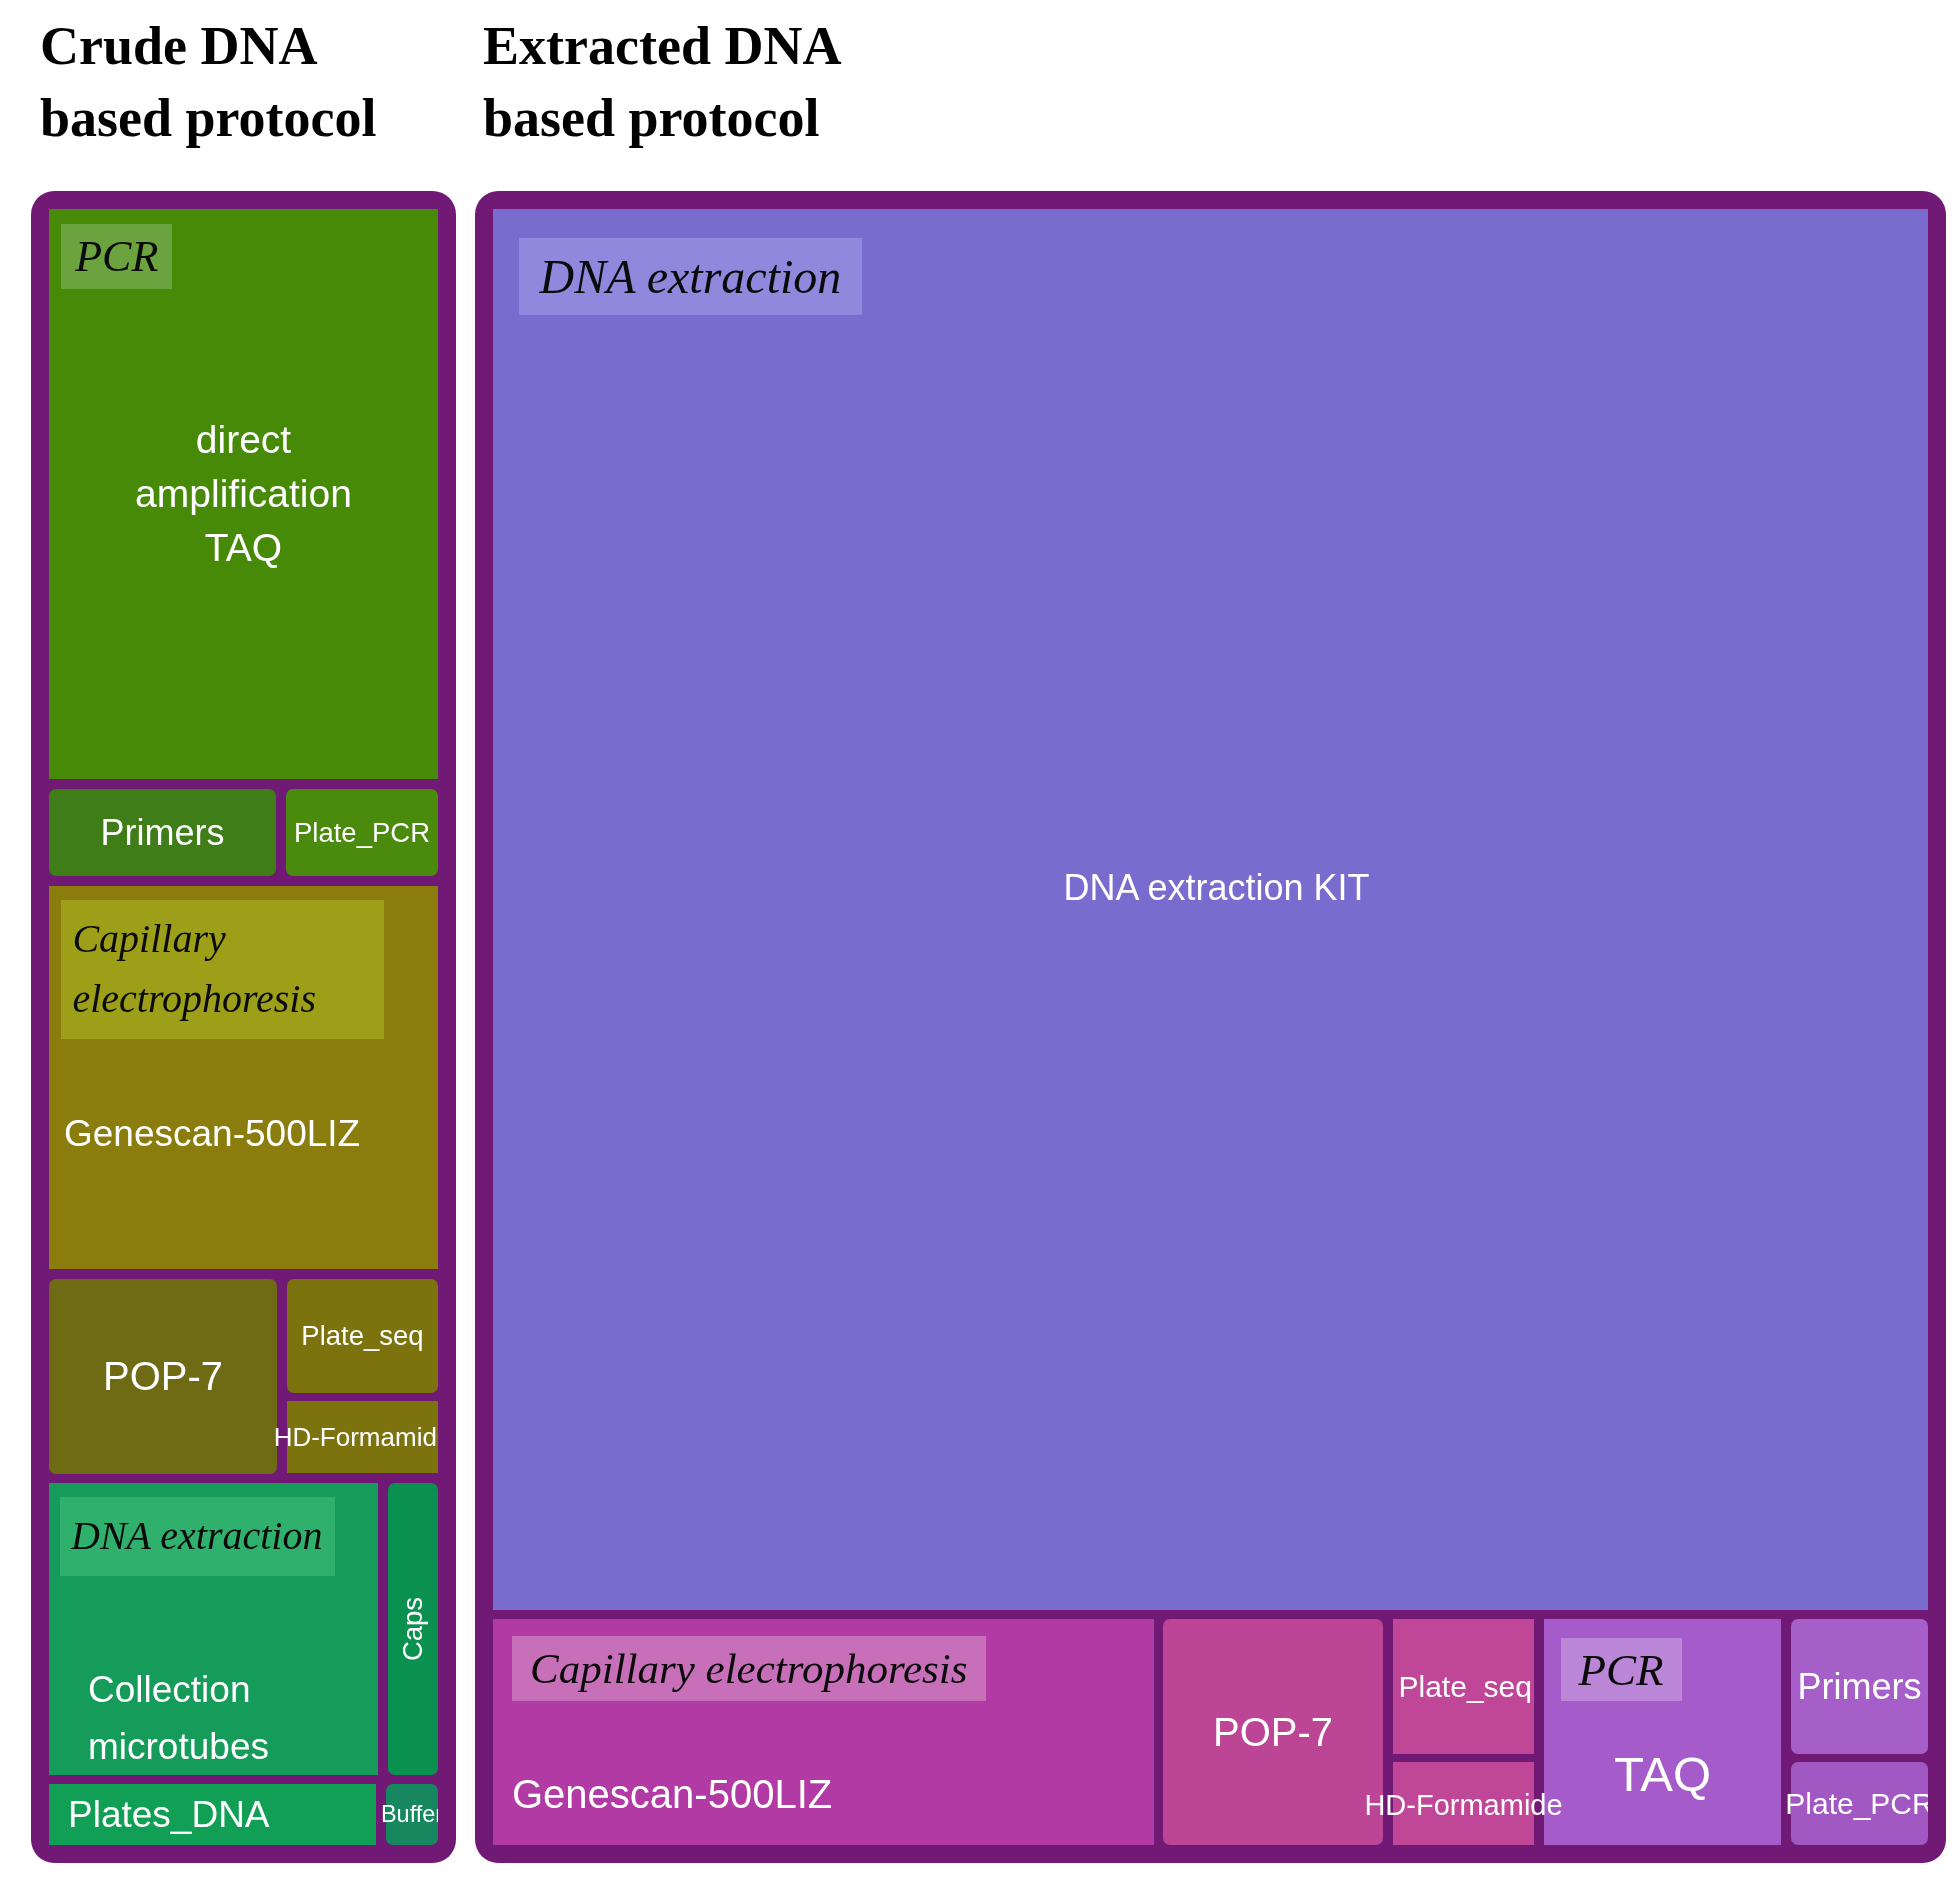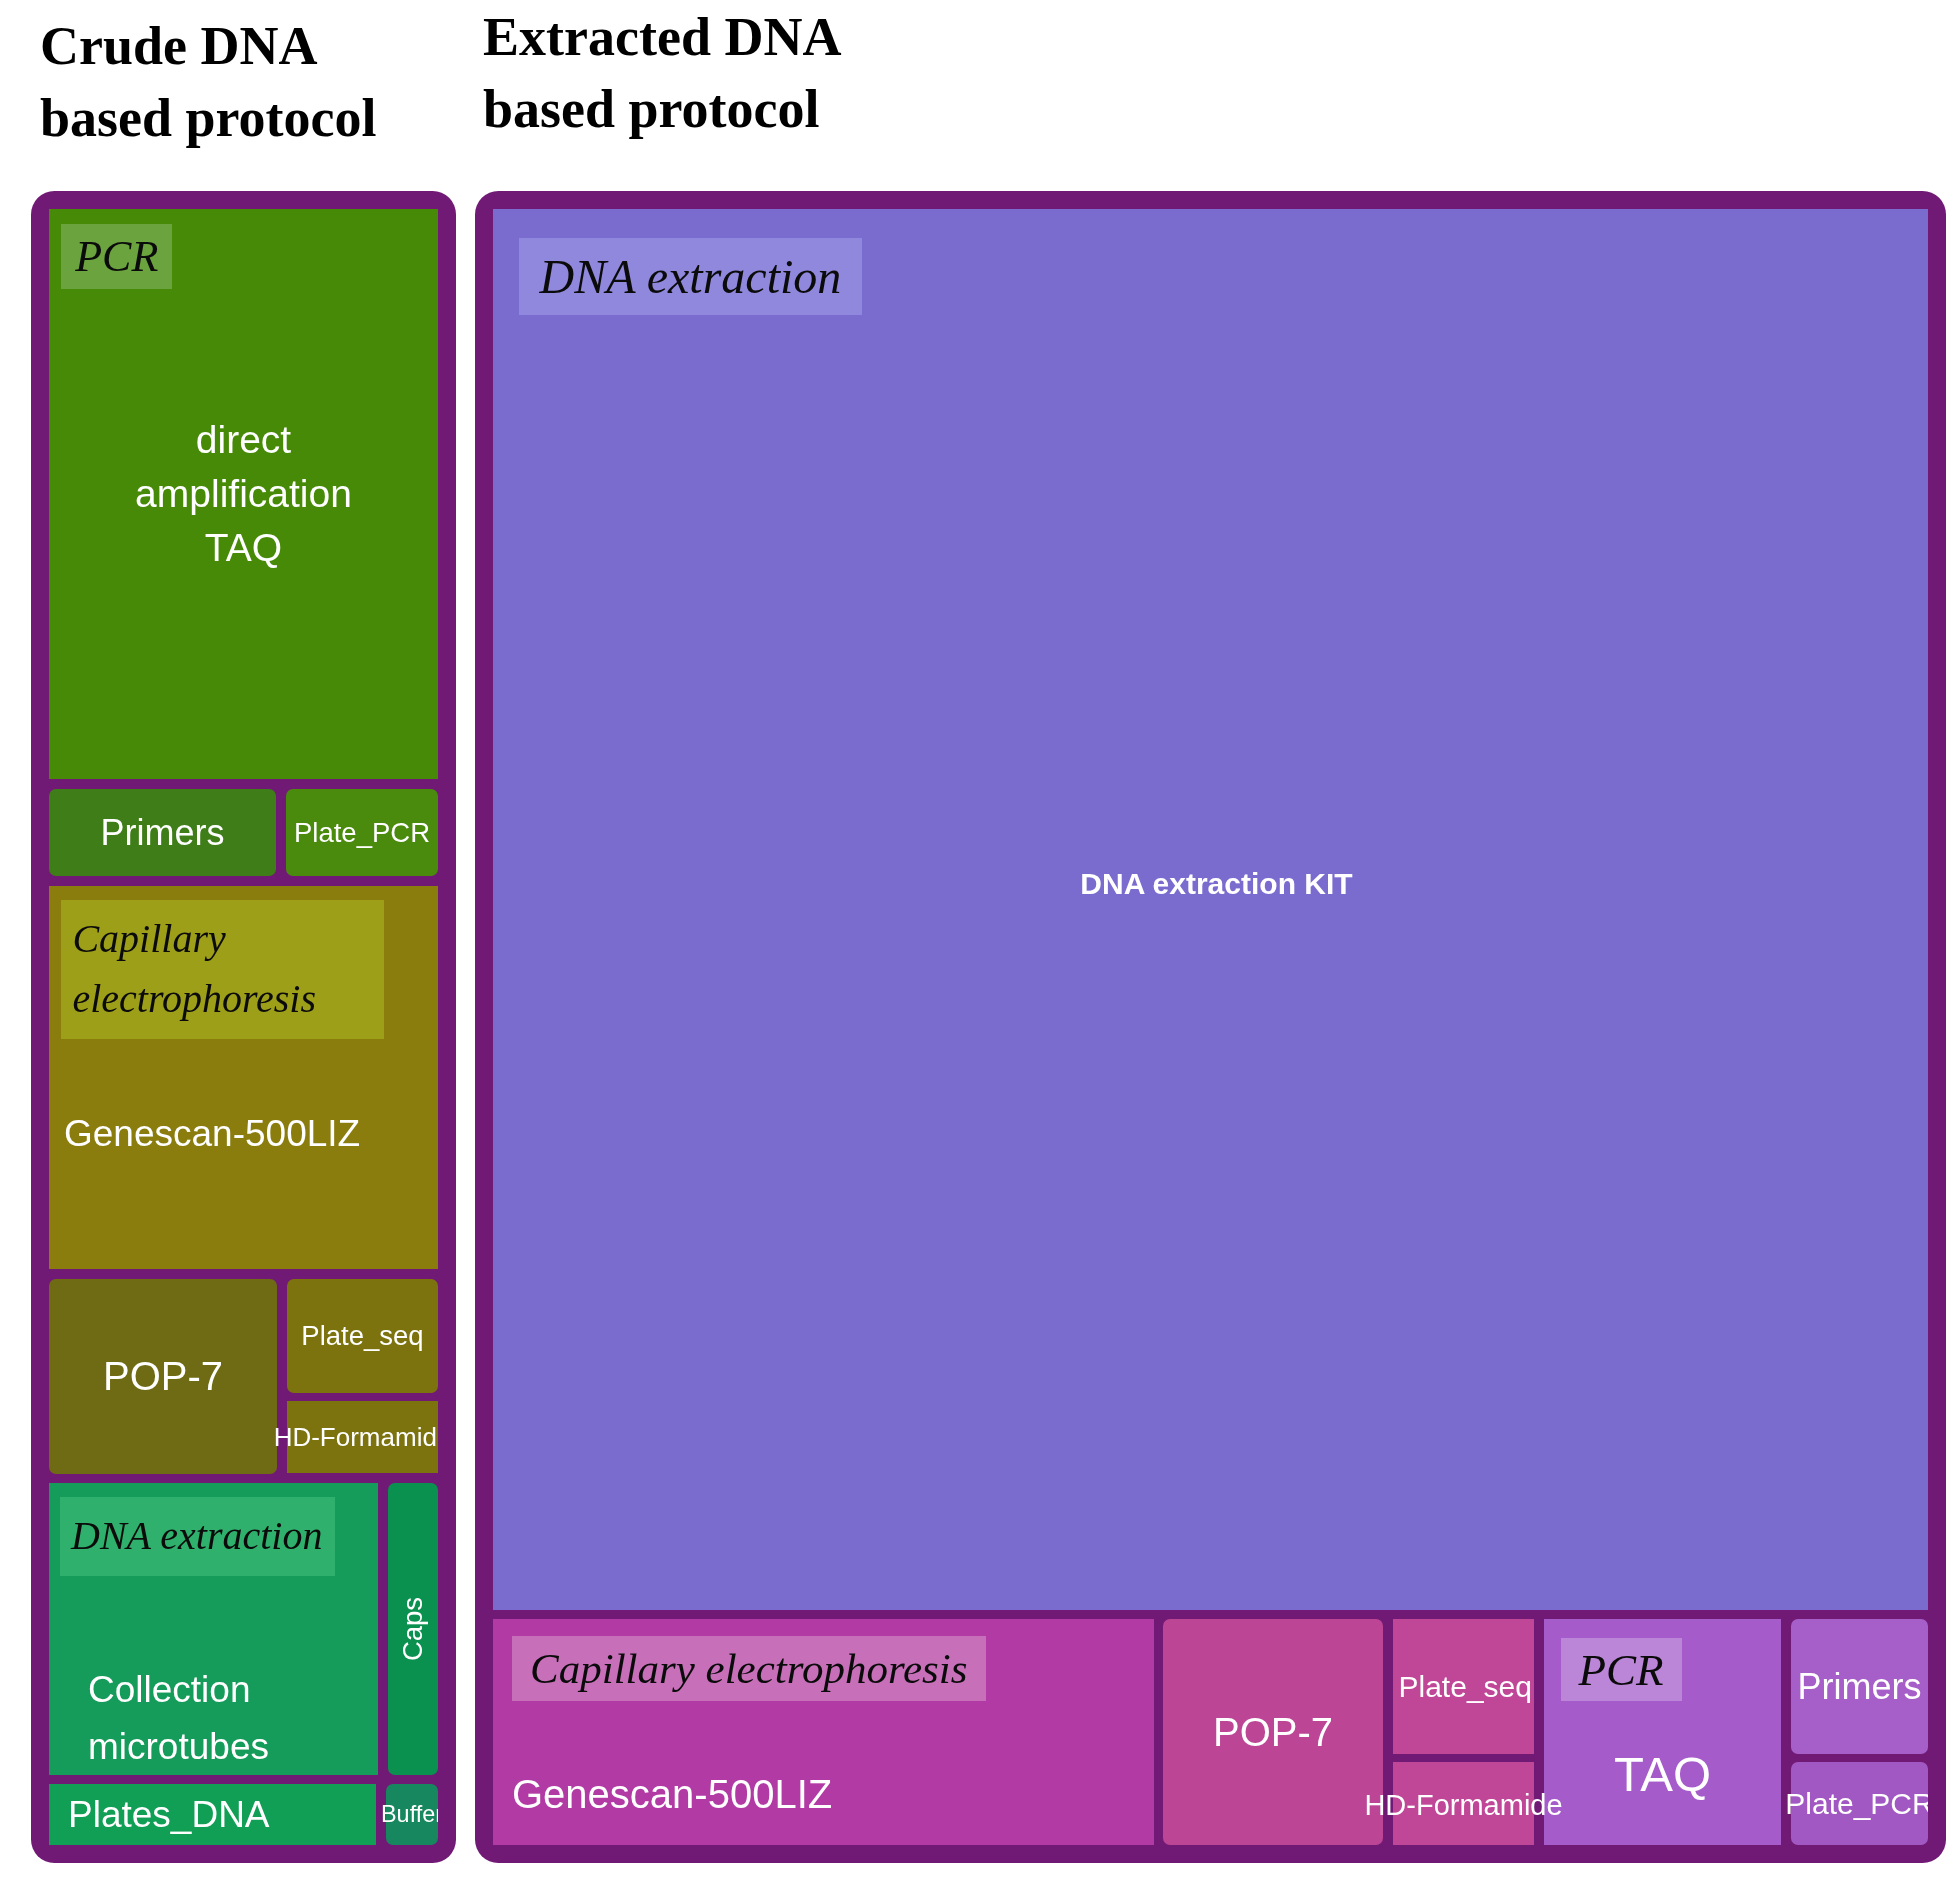--- a/index.html
+++ b/index.html
@@ -6,21 +6,21 @@
   body{
     width:1955px;height:1883px;background:#ffffff;position:relative;
     font-family:"Liberation Sans", sans-serif;
   }
   .panel-title{
     position:absolute;color:#000;
     font-family:"Liberation Serif", serif;font-weight:700;
     font-size:54px;line-height:1.33;letter-spacing:0;
   }
   .title-left{left:40px;top:11px;width:385px;}
-  .title-right{left:483px;top:2px;width:482px;}
+  .title-right{left:483px;top:11px;width:482px;}
 
   .frame{position:absolute;background:#701a75;border-radius:23.4px;overflow:hidden;}
   .frame-left{left:31px;top:191px;width:425px;height:1672px;}
   .frame-right{left:475px;top:191px;width:1471px;height:1672px;}
   .inner{position:absolute;left:18px;top:18px;overflow:hidden;}
   .frame-left  .inner{width:389px;height:1637px;}
   .frame-right .inner{width:1435px;height:1637px;}
 
   .cell{position:absolute;}
   .cellflex{display:flex;align-items:center;justify-content:center;border-radius:7px;}
@@ -60,21 +60,21 @@
   .r-kit{left:0;top:0;width:1435px;height:1401px;background:#7a6ccf;}
   .r-gene{left:0;top:1410px;width:661px;height:226px;background:#b23aa4;}
   .r-pop7{left:670px;top:1410px;width:220px;height:226px;background:#bc4596;font-size:40px;color:#fff;}
   .r-plateseq{left:900px;top:1410px;width:141px;height:135px;background:#c04697;overflow:hidden;}
   .r-hd{left:900px;top:1553px;width:141px;height:83px;background:#c04697;}
   .r-pcr{left:1051px;top:1410px;width:237px;height:226px;background:#a55bc9;}
   .r-primers{left:1298px;top:1410px;width:137px;height:135px;background:#a65fc9;font-size:36px;color:#fff;}
   .r-platepcr{left:1298px;top:1553px;width:137px;height:83px;background:#a258c3;font-size:30px;color:#fff;}
 
   .r-kit .glabel{left:26px;top:29px;padding:11px 20.6px;font-size:48px;background:#8f88dc;white-space:nowrap;}
-  .r-kit .wtext{left:12px;right:0;top:47%;text-align:center;font-size:30px;font-weight:bold;}
+  .r-kit .wtext{left:12px;right:0;top:47%;text-align:center;font-size:36px;}
   .r-gene .glabel{left:19px;top:16.5px;padding:8.3px 18px;font-size:43px;background:#c76fb8;white-space:nowrap;}
   .r-gene .wtext{left:19px;top:153px;font-size:40px;}
   .r-plateseq .wtext{left:5.5px;top:50%;transform:translateY(-50%);white-space:nowrap;font-size:30px;}
   .r-hd .wtext{left:50%;top:52%;transform:translate(-50%,-50%);white-space:nowrap;font-size:29px;z-index:5;}
   .r-pcr .glabel{left:16.5px;top:19px;padding:5.5px 18px;font-size:45px;background:#bb85d8;}
   .r-pcr .wtext{left:0;right:0;top:56%;text-align:center;font-size:49px;}
 </style>
 </head>
 <body>
 

